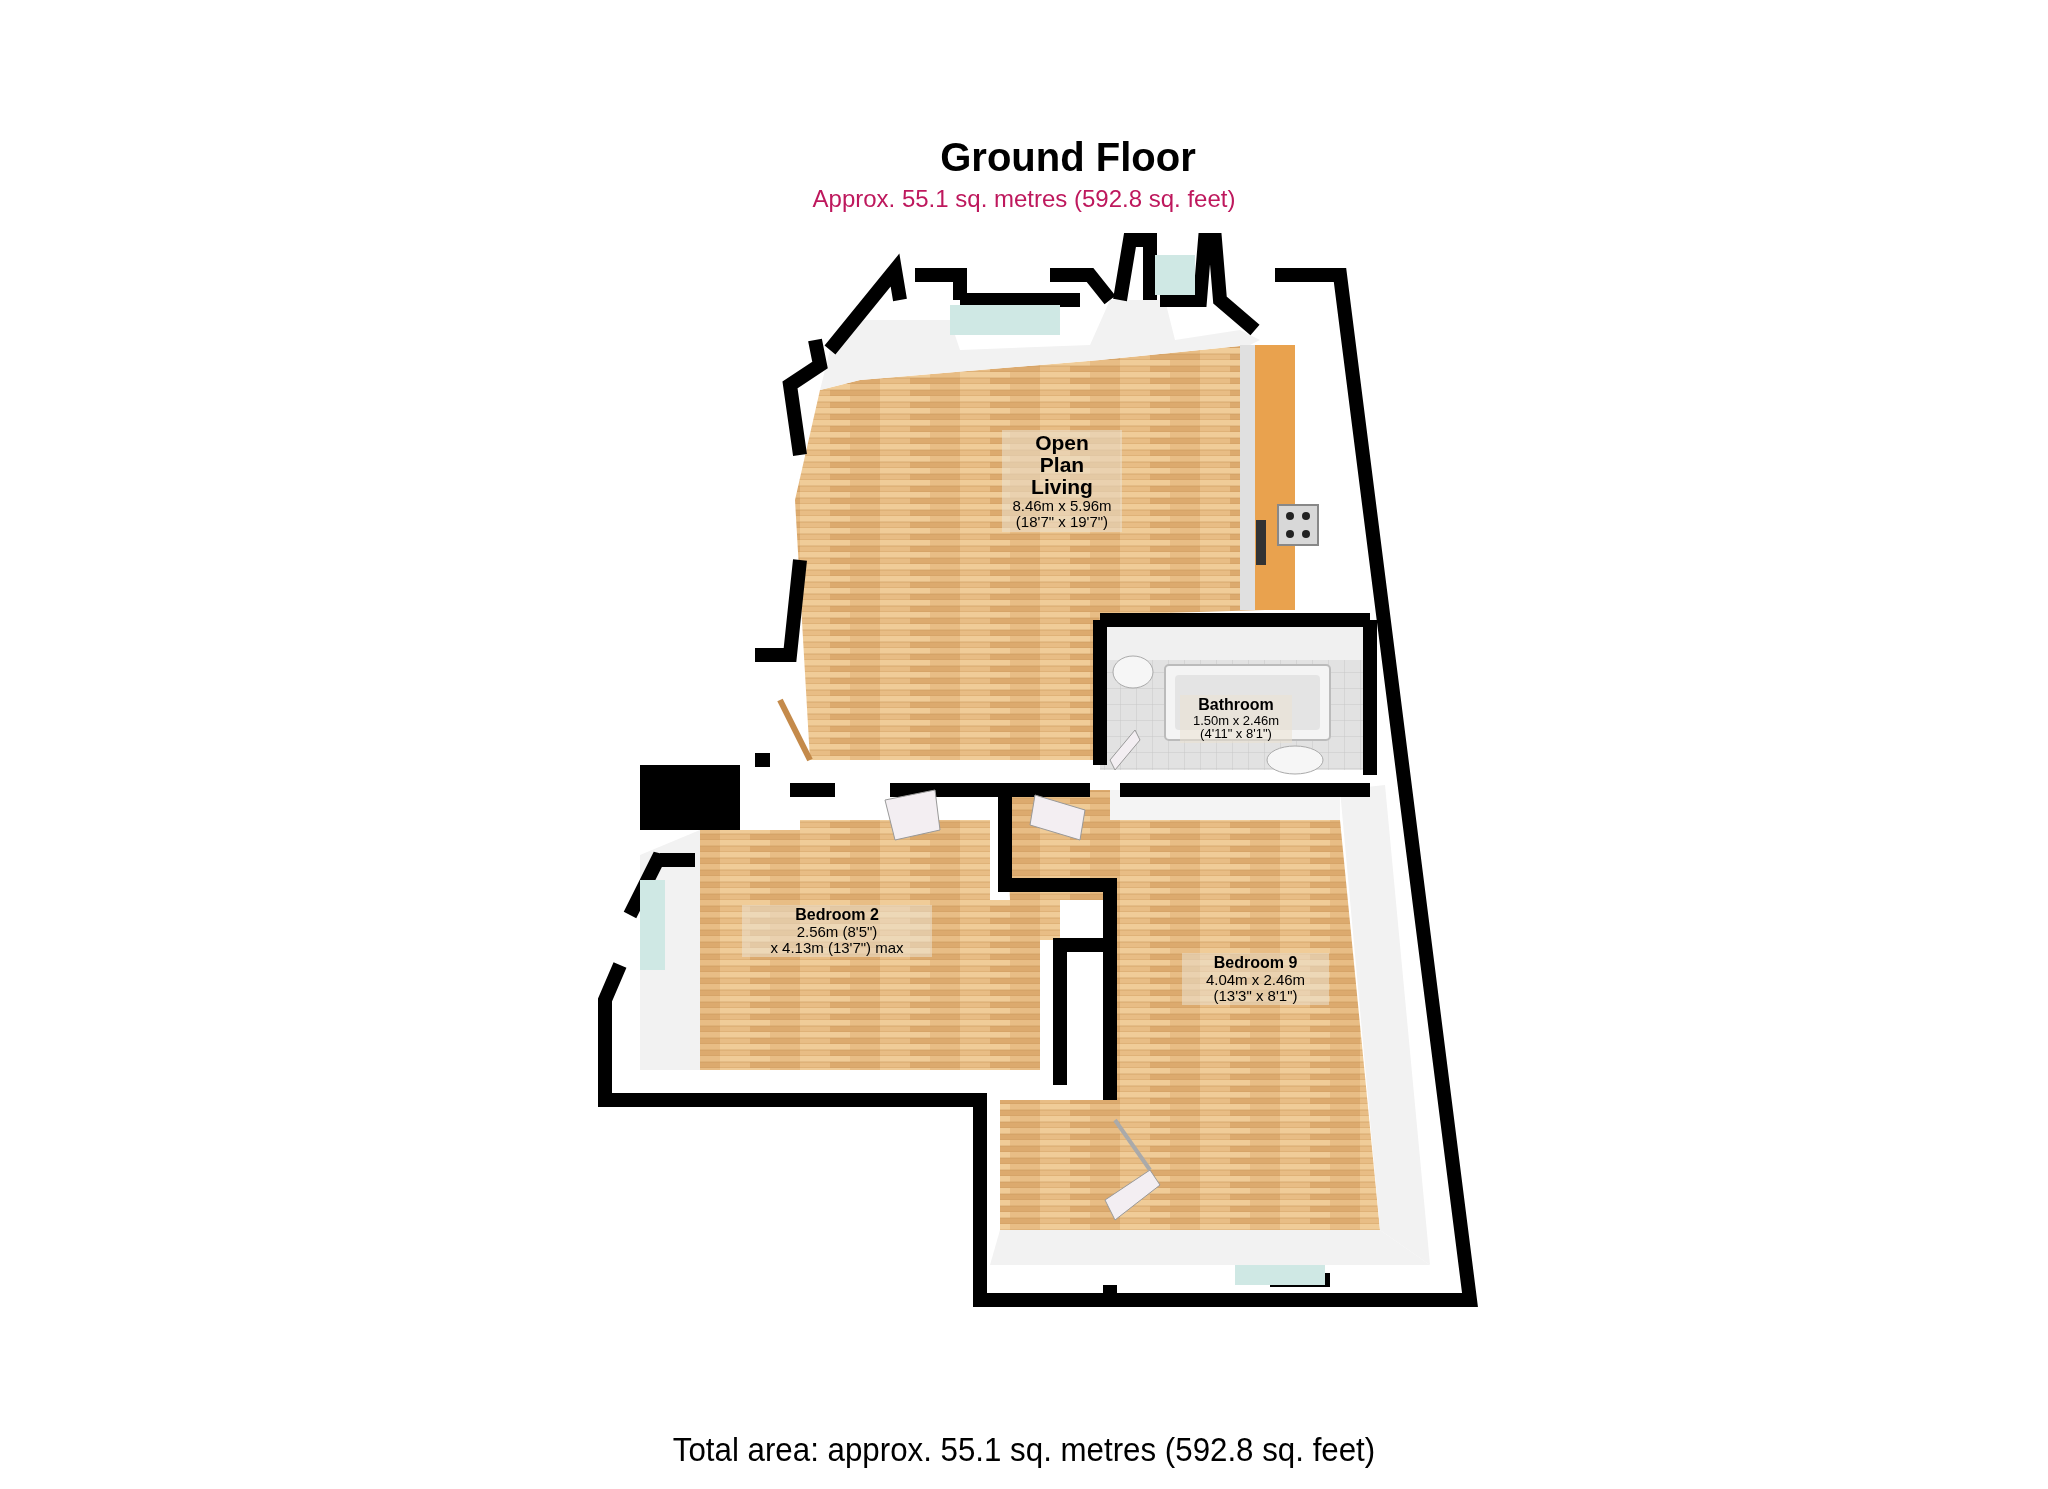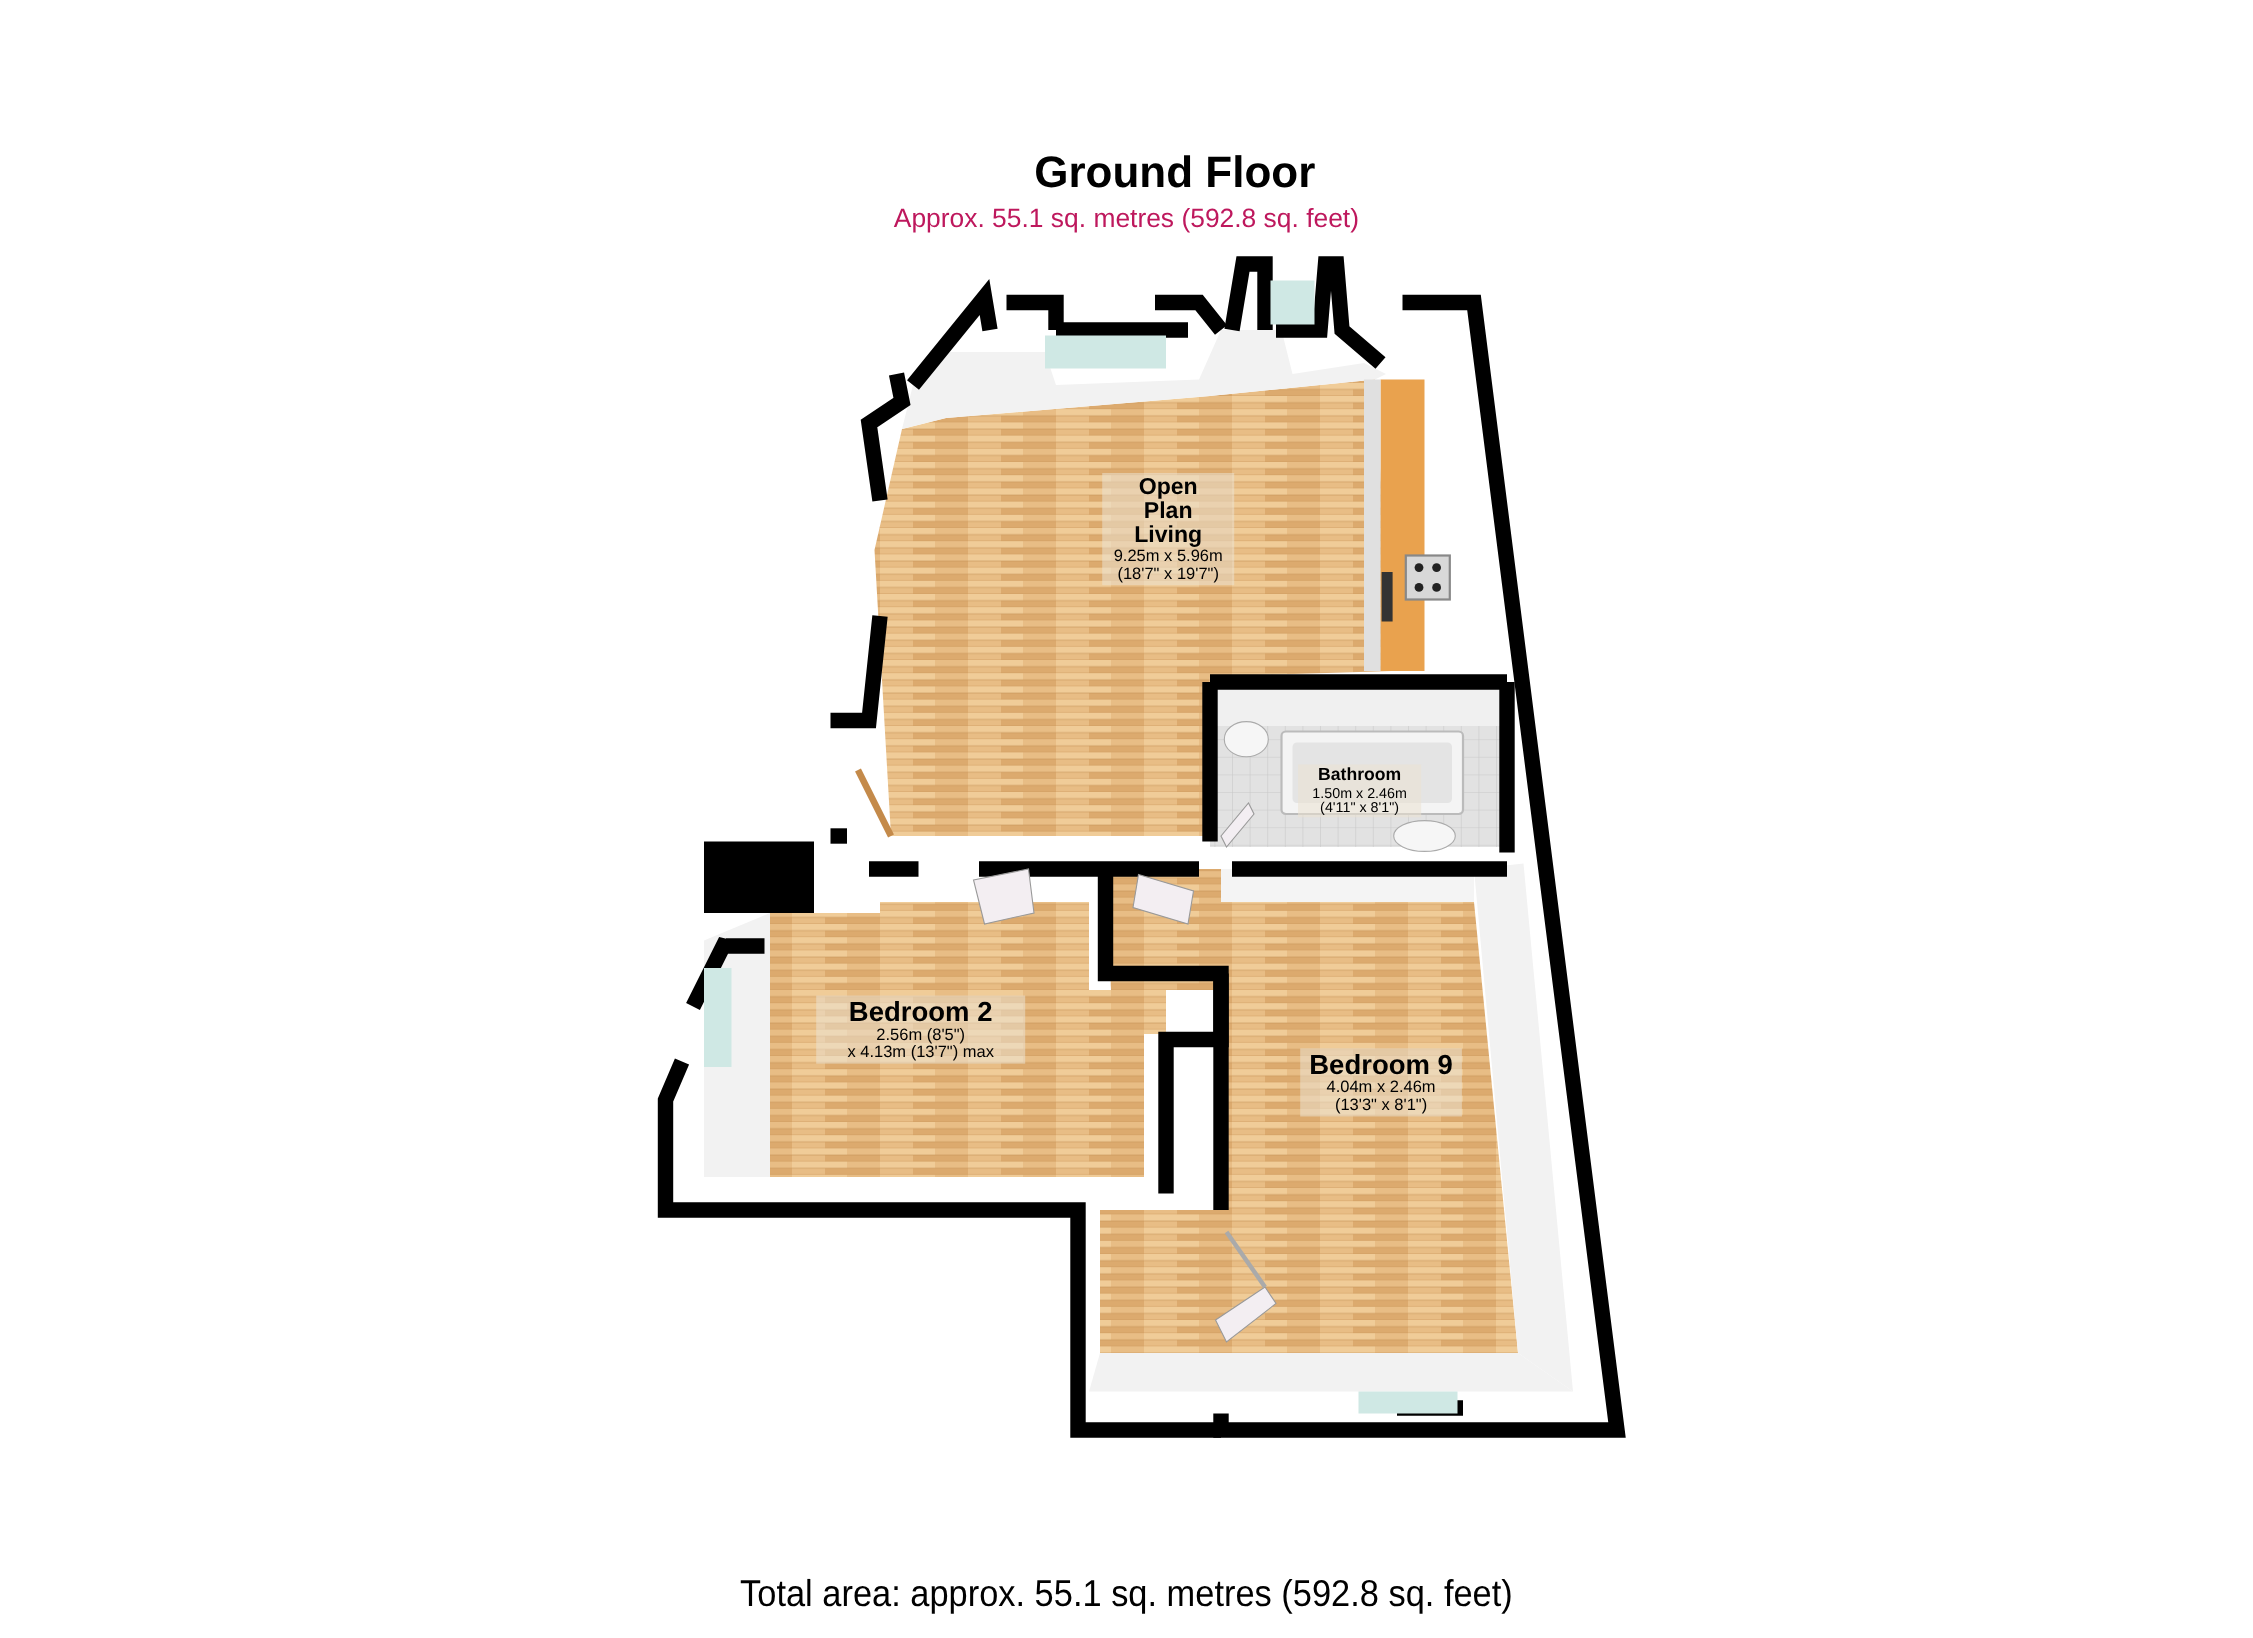--- a/index.html
+++ b/index.html
@@ -2,21 +2,21 @@
 <html><head>
   <meta charset="utf-8">
   <style>
     html, body { margin: 0; padding: 0; background: #ffffff; }
     body { width: 2048px; height: 1489px; position: relative; overflow: hidden; font-family: "Liberation Sans", sans-serif; }
     .title { position: absolute; left: 0; width: 2048px; top: 135px; text-align: center; font-weight: bold; font-size: 40px; color: #000; padding-left: 44px; }
     .subtitle { position: absolute; left: 0; width: 2048px; top: 185px; text-align: center; font-size: 24px; color: #be185d; }
     .footer { position: absolute; left: 0; width: 2048px; top: 1430px; text-align: center; font-size: 34px; color: #000; transform: scaleX(0.92); }
     svg.plan { position: absolute; left: 0; top: 0; }
     .lbl { position: absolute; text-align: center; color: #000; line-height: 1.05; background: rgba(235,225,210,0.55); padding: 2px 6px; }
-    .lbl .n { font-weight: bold; font-size: 25px; display: block; }
+    .lbl .n { font-weight: bold; font-size: 16px; display: block; }
     .lbl .d { font-size: 15px; display: block; }
     .lbl.big .n { font-size: 21px; }
   </style>
 </head>
 <body>
 
 <div class="title">Ground Floor</div>
 <div class="subtitle">Approx. 55.1 sq. metres (592.8 sq. feet)</div>
 
 <svg class="plan" width="2048" height="1489" viewBox="0 0 2048 1489">
@@ -117,21 +117,21 @@
     <polygon points="1105,1200 1150,1170 1160,1185 1115,1220"></polygon>
     <line x1="1115" y1="1120" x2="1150" y2="1170" stroke="#aaa" stroke-width="4"></line>
     <line x1="780" y1="700" x2="810" y2="760" stroke="#c48a4a" stroke-width="6"></line>
   </g>
 </svg>
 
 <div class="lbl big" style="left:1002px; top:430px; width:108px;">
   <span class="n">Open</span>
   <span class="n">Plan</span>
   <span class="n">Living</span>
-  <span class="d">9.25m x 5.96m</span>
+  <span class="d">8.46m x 5.96m</span>
   <span class="d">(18'7" x 19'7")</span>
 </div>
 
 <div class="lbl" style="left:1180px; top:695px; width:100px;">
   <span class="n" style="font-size:16px">Bathroom</span>
   <span class="d" style="font-size:13px">1.50m x 2.46m</span>
   <span class="d" style="font-size:13px">(4'11" x 8'1")</span>
 </div>
 
 <div class="lbl" style="left:742px; top:905px; width:178px;">

